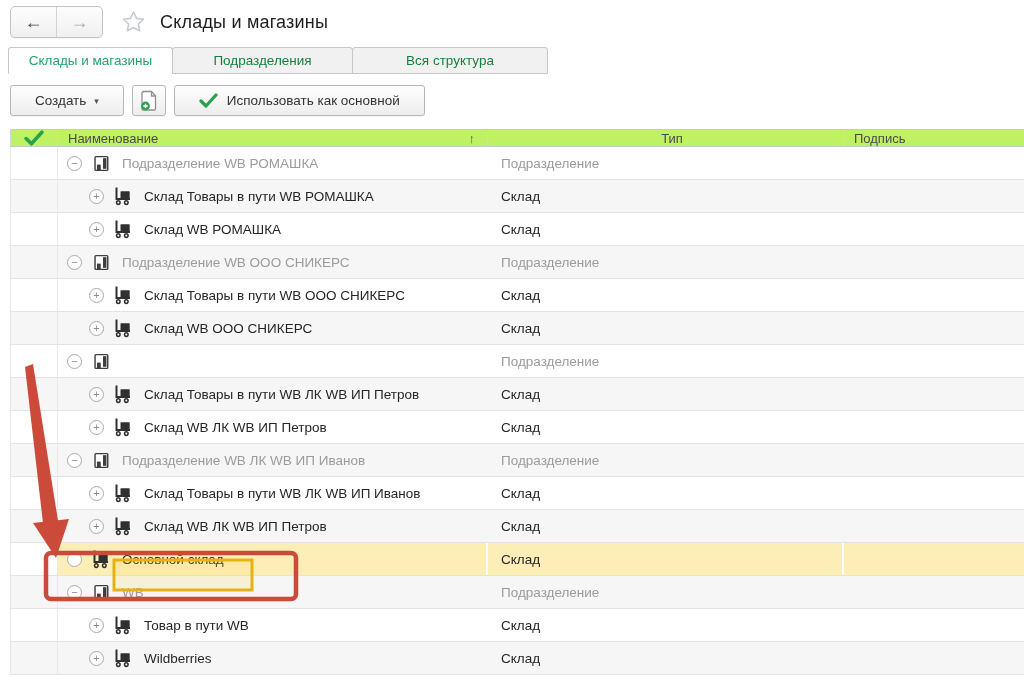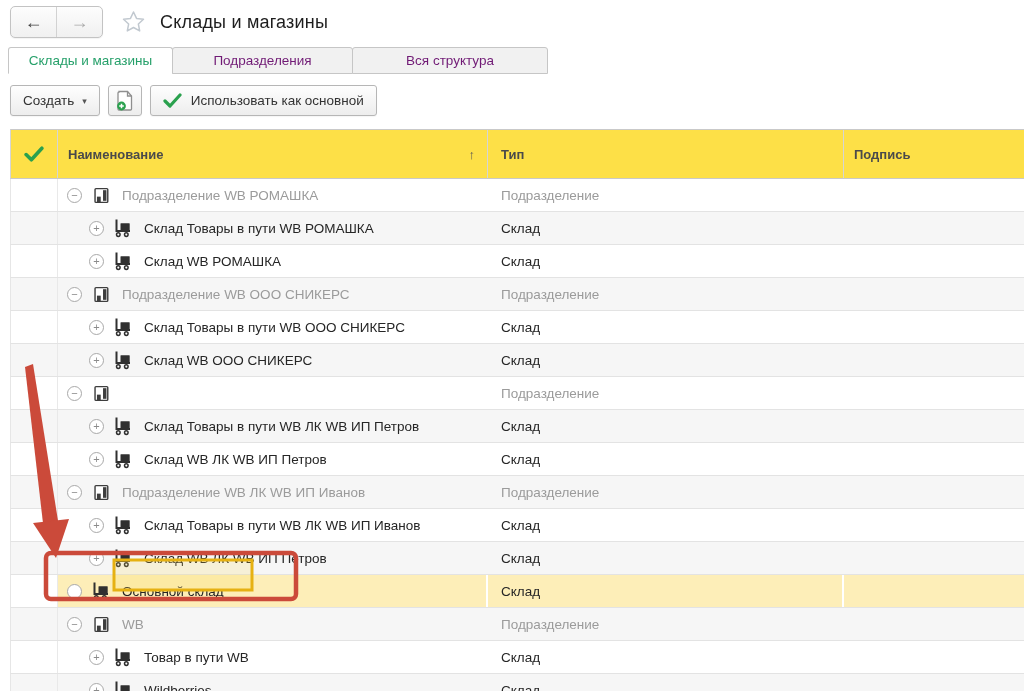--- a/index.html
+++ b/index.html
@@ -10,42 +10,42 @@
   .titlebar{top:6px;left:10px;display:flex;align-items:center;}
   .navgroup{display:flex;border:1px solid #c3c3c3;border-radius:5px;background:linear-gradient(#fdfdfd,#f0f0f0);height:30px;overflow:hidden;box-shadow:0 1px 1px rgba(0,0,0,.05);}
   .navbtn{width:45px;display:flex;align-items:center;justify-content:center;font-size:18px;cursor:pointer;}
   .navbtn.back{color:#3f3f3f;border-right:1px solid #d2d2d2;}
   .navbtn.fwd{color:#ababab;}
   .star{margin-left:17px;display:flex;align-items:center;}
   .page-title{margin-left:13px;font-size:18px;color:#1d1d1d;letter-spacing:.2px;}
 
   
   .tabs{top:47px;left:8px;display:flex;}
-  .tab{height:27px;box-sizing:border-box;border:1px solid #c6c6c6;background:#f1f1f1;color:#701a75;
+  .tab{height:27px;box-sizing:border-box;border:1px solid #c6c6c6;background:#f1f1f1;color:#15803d;
        font-size:13.5px;display:flex;align-items:center;justify-content:center;border-radius:3px 3px 0 0;margin-left:-1px;cursor:pointer;}
   .tab:first-child{margin-left:0;}
   .tab.active{background:#fff;color:#26a06a;border-bottom-color:#fff;}
   .tab1{width:165px}.tab2{width:181px}.tab3{width:196px}
 
   
   .toolbar{top:85px;left:10px;display:flex;align-items:center;gap:8px;}
   .btn{height:31px;box-sizing:border-box;border:1px solid #b6b6b6;border-radius:3px;
        background:linear-gradient(#fefefe,#ededed);color:#333;font-size:13.5px;
-       display:flex;align-items:center;padding:0 12px;cursor:pointer;box-shadow:0 1px 1px rgba(0,0,0,.04);}
+       display:flex;align-items:center;padding:0 24px;cursor:pointer;box-shadow:0 1px 1px rgba(0,0,0,.04);}
   .caret{font-size:9px;color:#555;margin-left:8px;}
   .iconbtn{width:34px;justify-content:center;padding:0;}
   .btn .chk{margin-right:9px;}
 
   
   .tbl{top:129px;left:10px;width:1014px;}
-  .thead{display:flex;height:50px;box-sizing:border-box;background:#fde047;border-top:1px solid #c9c9c9;border-bottom:1px solid #c9c9c9;border-left:1px solid #d5d5d5;font-weight:bold;}
+  .thead{display:flex;height:18px;box-sizing:border-box;background:#bef264;border-top:1px solid #c9c9c9;border-bottom:1px solid #c9c9c9;border-left:1px solid #d5d5d5;}
   .th{box-sizing:border-box;display:flex;align-items:center;font-size:13px;color:#4a4a4a;border-right:1px solid #d5d5d5;}
   .th.c1{width:47px;justify-content:center;}
   .th.c2{width:430px;padding:0 12px 0 10px;}
-  .th.c3{width:356px;padding-left:13px;}
+  .th.c3{width:356px;padding-left:13px;justify-content:center;}
   .th.c4{flex:1;padding-left:10px;border-right:none;}
   .sort{margin-left:auto;color:#555;font-size:13px;}
 
   .row{display:flex;height:33px;box-sizing:border-box;border-bottom:1px solid #e3e3e3;border-left:1px solid #e6e6e6;background:#fff;cursor:pointer;}
   .row.stripe{background:#f6f6f6;}
   .row.highlight{background:#fdeeb8;}
   .cell{box-sizing:border-box;display:flex;align-items:center;font-size:13.5px;color:#262626;}
   .cell.c1{width:47px;border-right:1px solid #e9e9e9;}
   .cell.c2{width:430px;overflow:hidden;white-space:nowrap;}
   .cell.c3{width:356px;padding-left:13px;}

